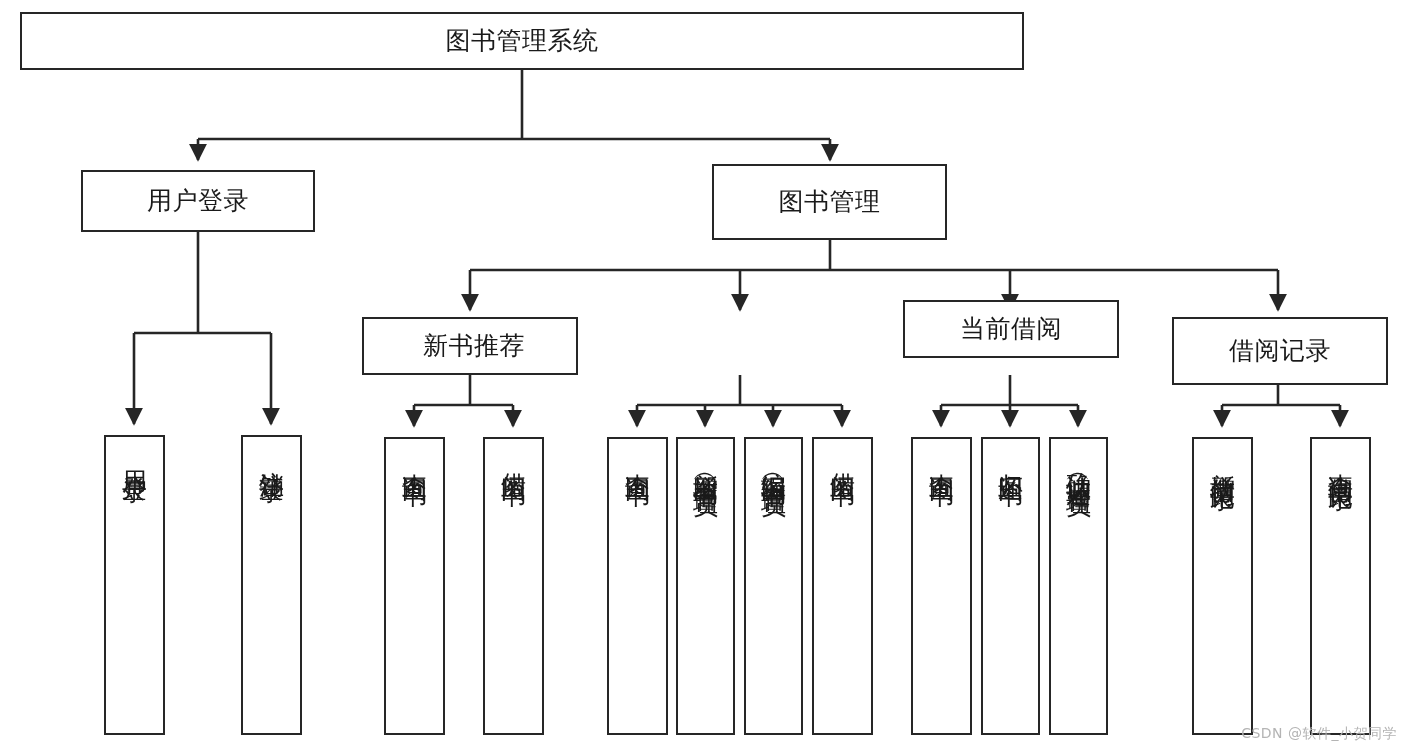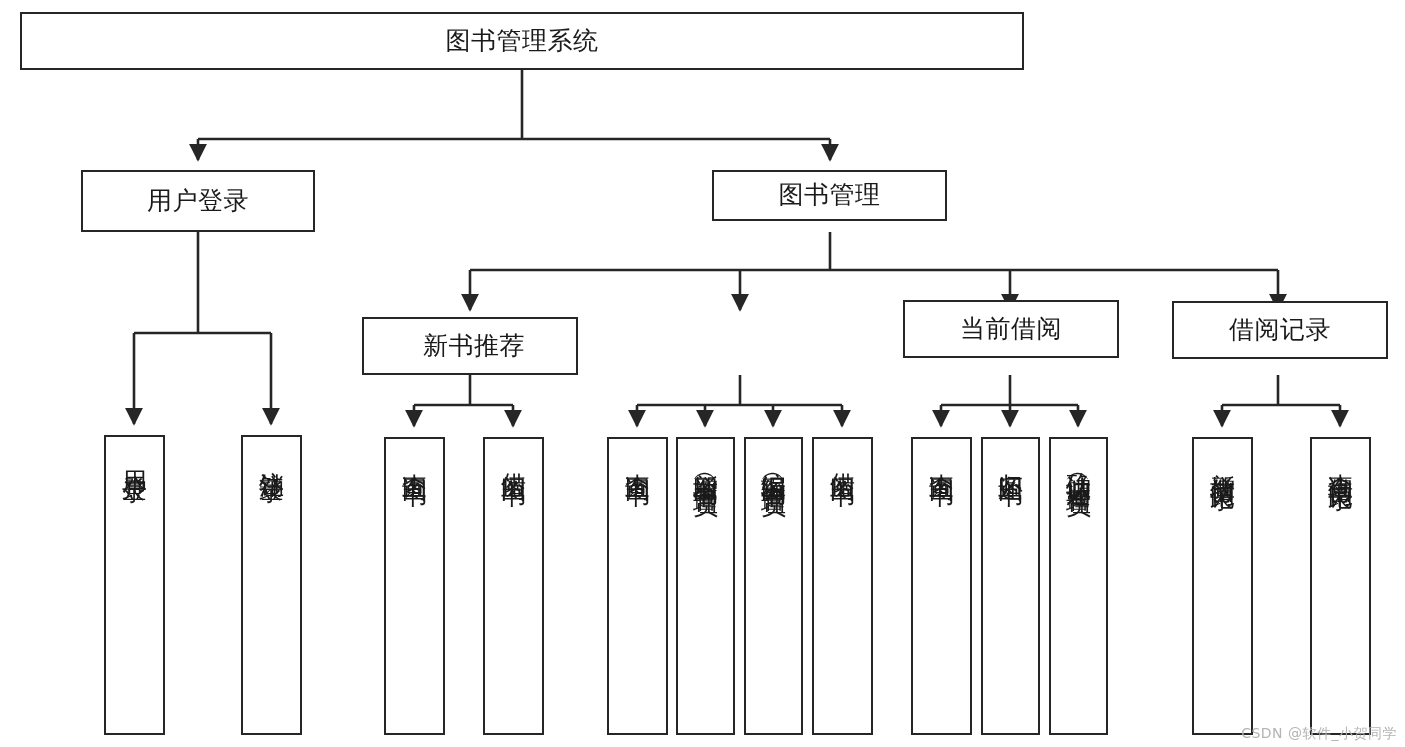--- a/index.html
+++ b/index.html
@@ -130,34 +130,34 @@
   </svg>
 
   <div class="node root horiz" style="left:20px; top:12px; width:1004px; height:58px;">
     <span class="node-label">图书管理系统</span>
   </div>
 
   <div class="node horiz" style="left:81px; top:170px; width:234px; height:62px;">
     <span class="node-label">用户登录</span>
   </div>
 
-  <div class="node horiz" style="left:712px; top:170px; width:235px; height:51px;">
+  <div class="node horiz" style="left:712px; top:164px; width:235px; height:76px;">
     <span class="node-label">图书管理</span>
   </div>
 
   <div class="node horiz" style="left:362px; top:317px; width:216px; height:58px;padding-left:8px;">
     <span class="node-label">新书推荐</span>
   </div>
 
 
   <div class="node horiz" style="left:903px; top:300px; width:216px; height:58px;">
     <span class="node-label">当前借阅</span>
   </div>
 
-  <div class="node horiz" style="left:1172px; top:301px; width:216px; height:58px;">
+  <div class="node horiz" style="left:1172px; top:317px; width:216px; height:68px;">
     <span class="node-label">借阅记录</span>
   </div>
 
   <div class="node vert" style="left:104px; top:435px; width:61px; height:300px;">
     <span class="node-label">用户登录</span>
   </div>
 
   <div class="node vert" style="left:241px; top:435px; width:61px; height:300px;">
     <span class="node-label">注销登录</span>
   </div>

